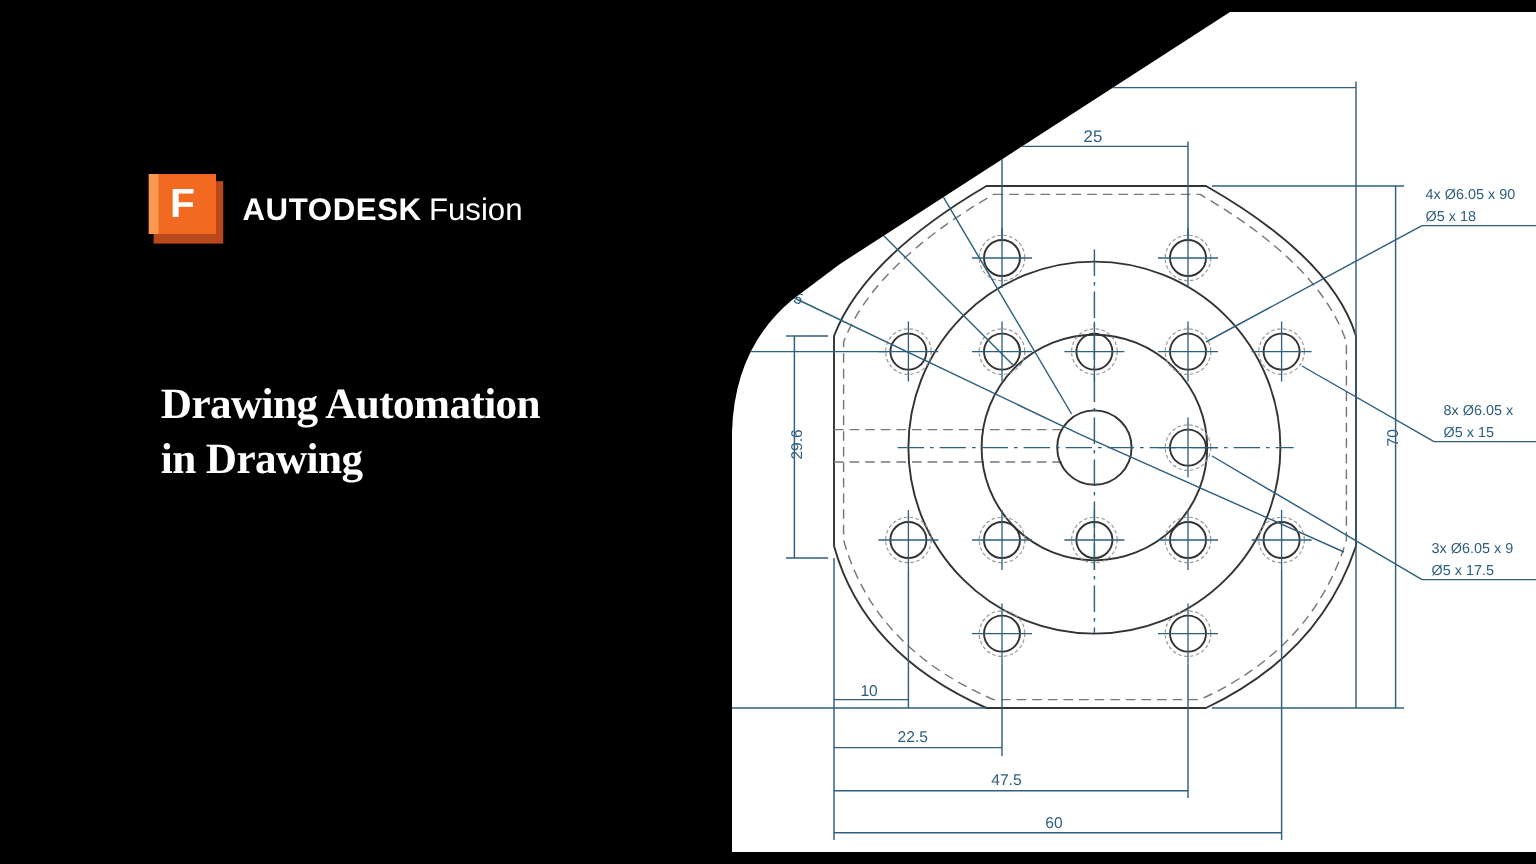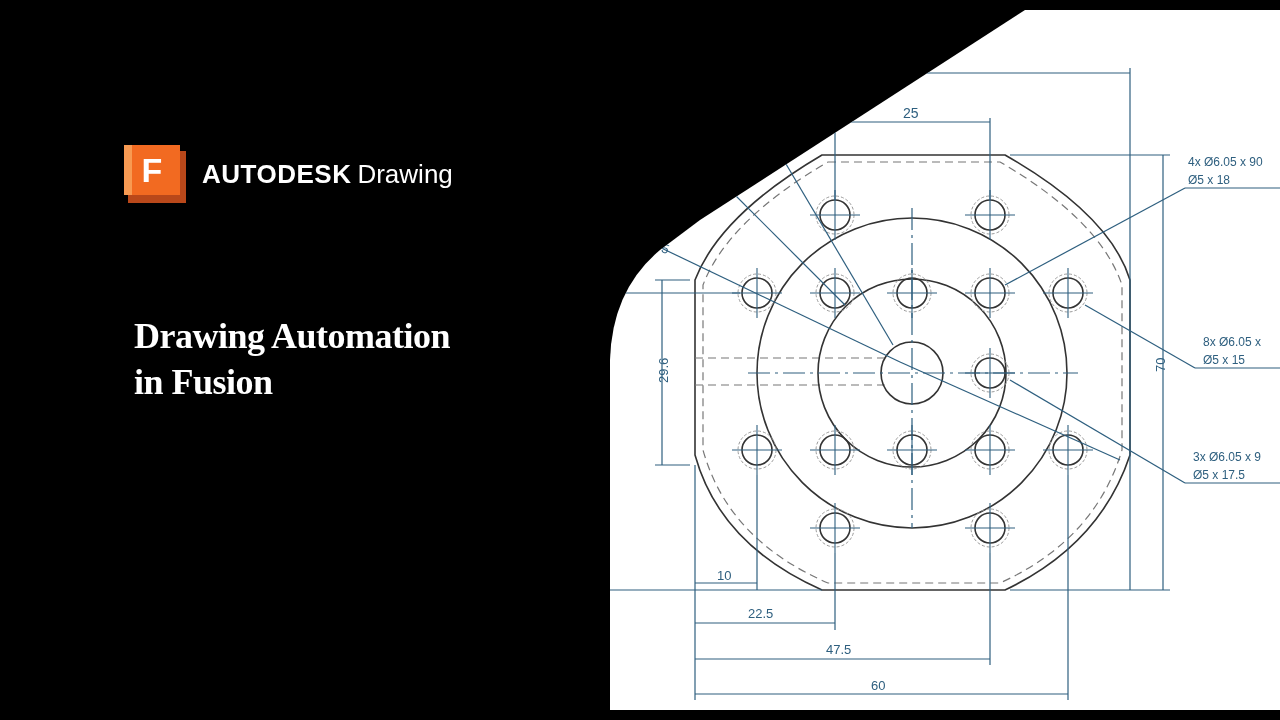--- a/index.html
+++ b/index.html
@@ -23,27 +23,27 @@
 
 <div class="logo">
   <div class="logo-mark">
     <div class="back"></div>
     <div class="front">
         <span>F</span>
       </div>
     <div class="side"></div>
   </div>
   <div class="logo-text">
-    <span class="brand">AUTODESK</span><span class="product">Drawing</span>
+    <span class="brand">AUTODESK</span><span class="product">Fusion</span>
   </div>
 </div>
 
 <div class="title">
   <div>Drawing Automation</div>
-  <div>in Fusion</div>
+  <div>in Drawing</div>
 </div>
 
 <svg class="drawing" width="1280" height="720" viewBox="0 0 1280 720">
   <defs>
     <clipPath id="panelClip">
       <path d="M1025,10 L1280,10 L1280,710 L610,710 L610,360 Q612,290 660,250 L700,220 Z"></path>
     </clipPath>
   </defs>
   <path d="M1025,10 L1280,10 L1280,710 L610,710 L610,360 Q612,290 660,250 L700,220 Z" fill="#ffffff"></path>
 

